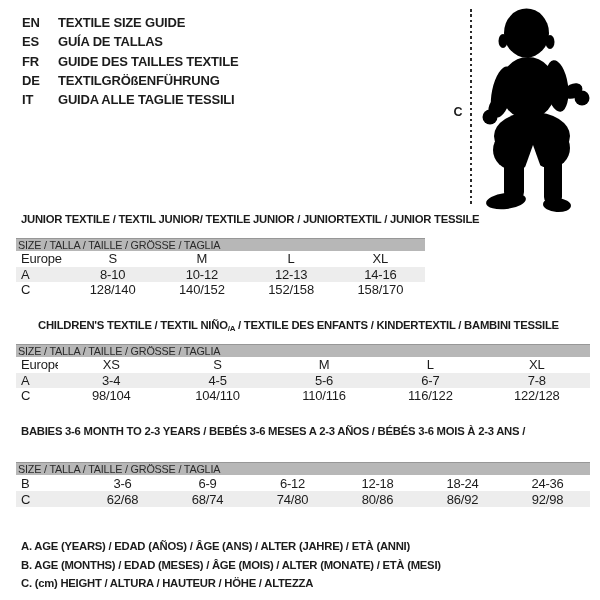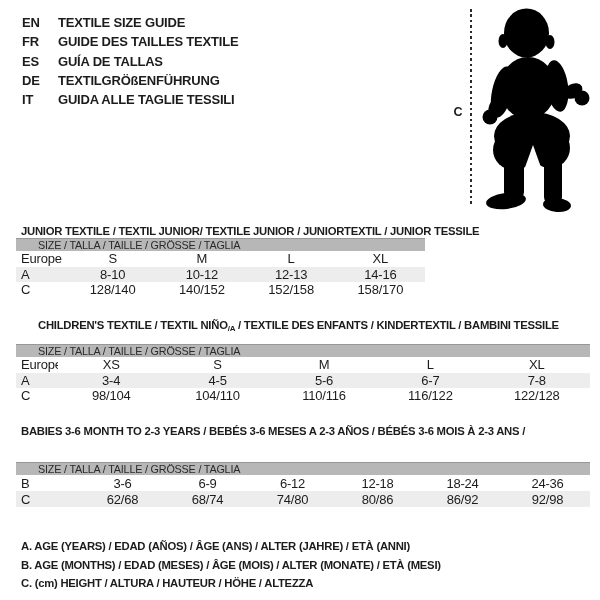--- a/index.html
+++ b/index.html
@@ -18,21 +18,21 @@
     background:repeating-linear-gradient(to bottom,#2b2b2b 0px,#2b2b2b 2.5px,transparent 2.5px,transparent 5.5px);
   }
   .measure-label{position:absolute;left:451px;top:105px;width:14px;text-align:center;font-size:12.5px;font-weight:bold;}
   
   .sec-title{position:absolute;font-weight:bold;font-size:11.3px;letter-spacing:-0.25px;white-space:nowrap;line-height:14.6px;}
   .sub{font-size:8px;vertical-align:-2px;}
   
   .tbl{position:absolute;}
   .bar{
     height:13px;line-height:12px;background:#b7b7b7;border-top:1px solid #979797;
-    font-size:10.8px;padding-left:22px;color:#2a2a2a;letter-spacing:-0.2px;box-sizing:border-box;
+    font-size:10.8px;padding-left:2px;color:#2a2a2a;letter-spacing:-0.2px;box-sizing:border-box;
     white-space:nowrap;overflow:hidden;
   }
   table.size-table{border-collapse:collapse;table-layout:fixed;width:100%;font-size:13px;letter-spacing:-0.2px;}
   .size-table td{height:15.5px;padding:0;text-align:center;vertical-align:middle;white-space:nowrap;overflow:hidden;}
   .t-babies td{height:16px;}
   .size-table td.lbl{text-align:left;padding-left:5px;}
   tr.shaded{background:#ededed;}
   
   .legend{position:absolute;left:21px;top:537px;font-weight:bold;font-size:11.3px;letter-spacing:-0.25px;}
   .legend-line{line-height:18.6px;white-space:nowrap;}
@@ -41,26 +41,26 @@
 <body>
 
 <div class="canvas">
 
   <div class="lang-block">
     <div class="lang-row">
       <span class="lang-code">EN</span>
       <span class="lang-label">TEXTILE SIZE GUIDE</span>
     </div>
     <div class="lang-row">
+      <span class="lang-code">ES</span>
+      <span class="lang-label">GUÍA DE TALLAS</span>
+    </div>
+    <div class="lang-row">
       <span class="lang-code">FR</span>
       <span class="lang-label">GUIDE DES TAILLES TEXTILE</span>
-    </div>
-    <div class="lang-row">
-      <span class="lang-code">ES</span>
-      <span class="lang-label">GUÍA DE TALLAS</span>
     </div>
     <div class="lang-row">
       <span class="lang-code">DE</span>
       <span class="lang-label">TEXTILGRÖßENFÜHRUNG</span>
     </div>
     <div class="lang-row">
       <span class="lang-code">IT</span>
       <span class="lang-label">GUIDA ALLE TAGLIE TESSILI</span>
     </div>
   </div>
@@ -86,21 +86,21 @@
     </g>
     <polygon points="45,169 55,141 65,169" fill="#ffffff"></polygon>
     <g fill="#000000">
       <rect x="26" y="146" width="20" height="50" rx="8"></rect>
       <rect x="66" y="146" width="18" height="55" rx="8"></rect>
       <ellipse cx="28" cy="197" rx="20" ry="8" transform="rotate(-7 28 197)"></ellipse>
       <ellipse cx="79" cy="201" rx="14" ry="7" transform="rotate(4 79 201)"></ellipse>
     </g>
   </svg>
 
-  <div class="sec-title" style="left:21px;top:224px;">JUNIOR TEXTILE / TEXTIL JUNIOR/ TEXTILE JUNIOR / JUNIORTEXTIL / JUNIOR TESSILE</div>
+  <div class="sec-title" style="left:21px;top:212px;">JUNIOR TEXTILE / TEXTIL JUNIOR/ TEXTILE JUNIOR / JUNIORTEXTIL / JUNIOR TESSILE</div>
   <div class="tbl" style="left:16px;top:238px;width:409px;">
     <div class="bar">SIZE / TALLA / TAILLE / GRÖSSE / TAGLIA</div>
     <table class="size-table t-junior">
       <colgroup>
           <col style="width:52px">
           <col>
           <col>
           <col>
           <col>
         </colgroup>

